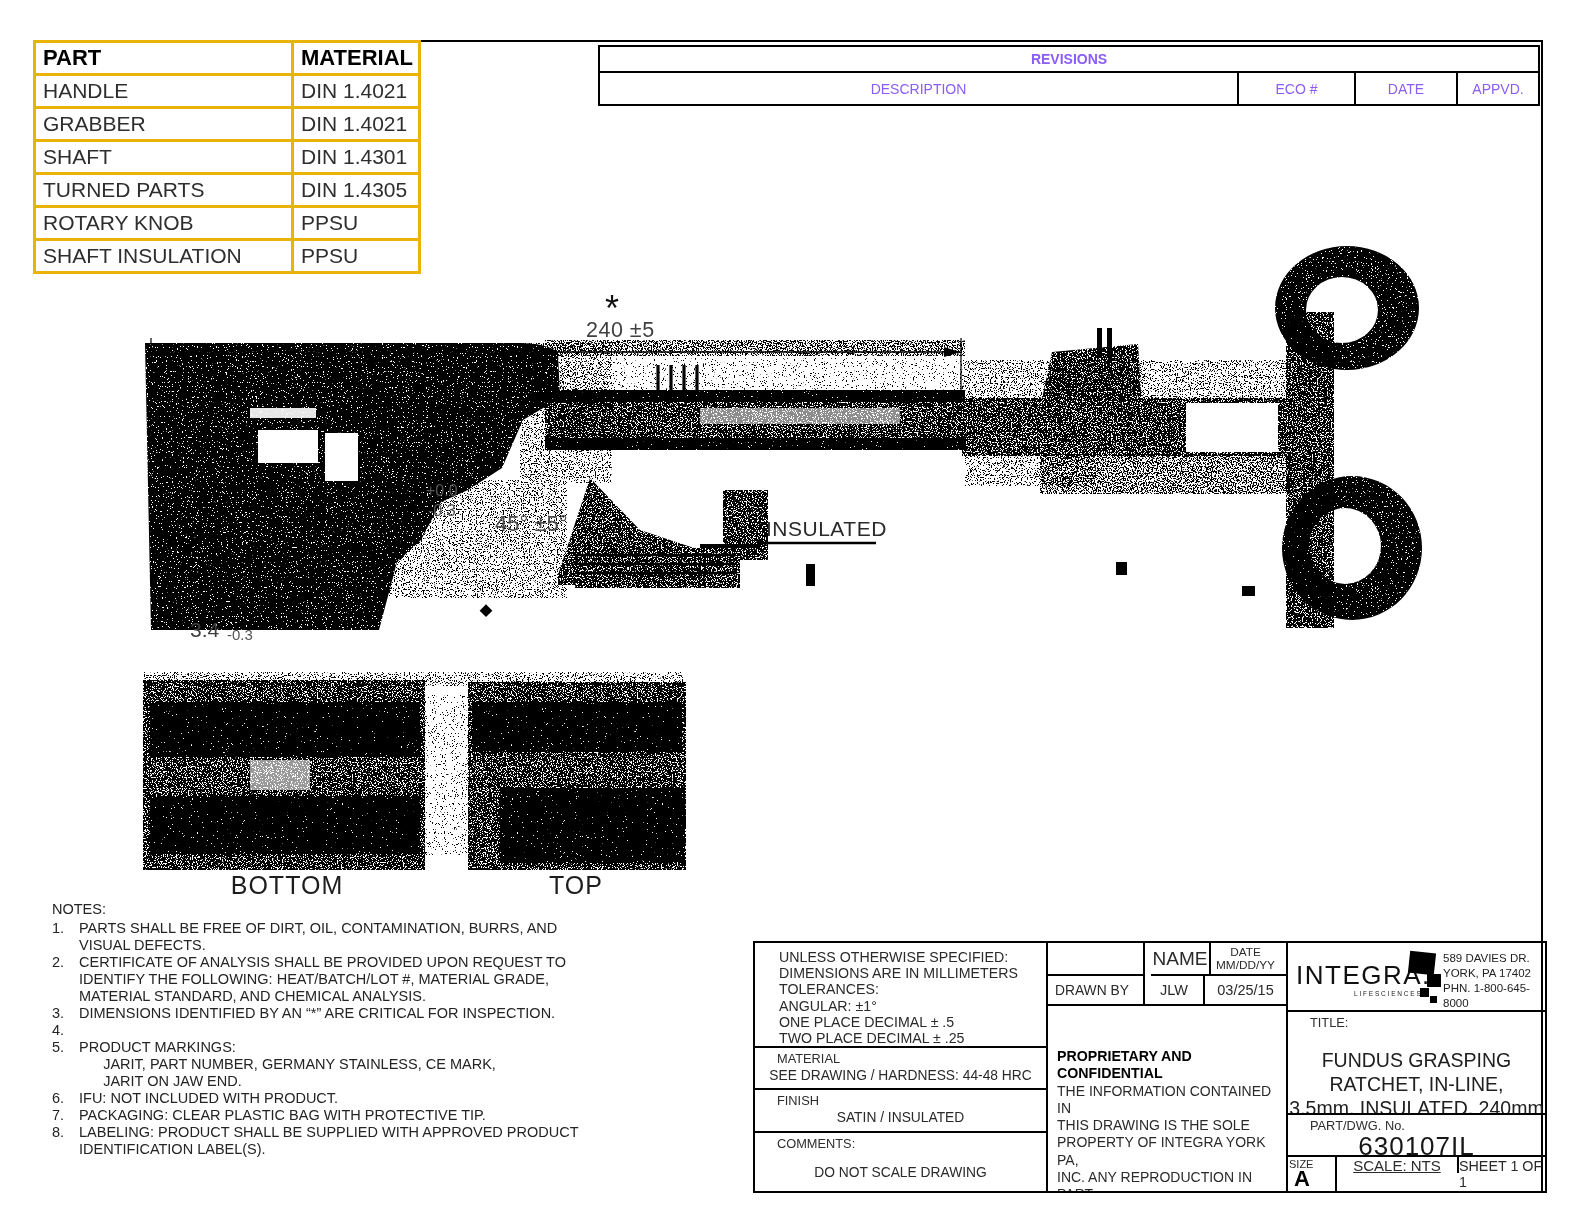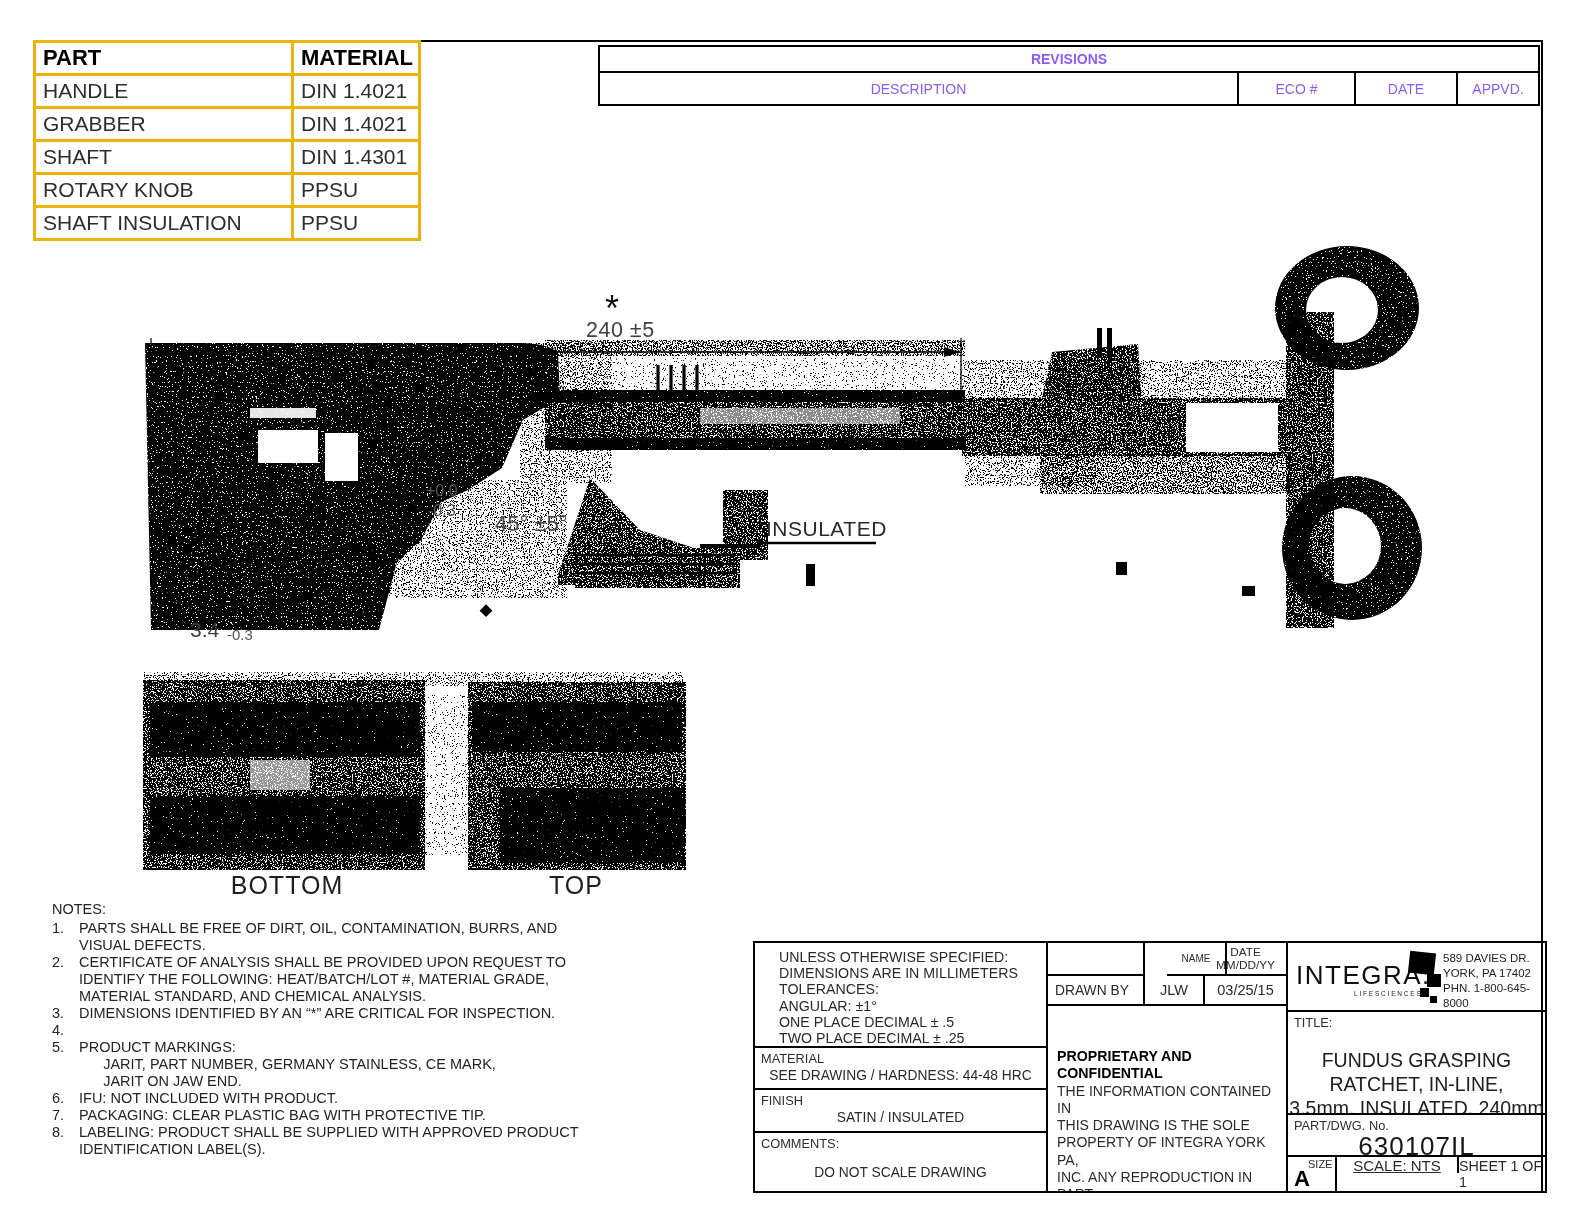--- a/index.html
+++ b/index.html
@@ -42,24 +42,24 @@
   .note-item .t{white-space:pre-wrap;}
 
   
   .tb{position:absolute;left:753px;top:941px;width:794px;height:252px;border:2px solid #000;box-sizing:border-box;}
   .tb .bx{position:absolute;box-sizing:border-box;overflow:hidden;color:#2a2a2a;}
   .bb{border-bottom:2px solid #000;} .br{border-right:2px solid #000;}
   .tol{left:0;top:0;width:293px;height:105px;padding:6px 0 0 24px;font-size:14.2px;line-height:16.2px;white-space:pre-line;}
   .mat{left:0;top:105px;width:293px;height:42px;}
   .fin{left:0;top:147px;width:293px;height:43px;}
   .com{left:0;top:190px;width:293px;height:58px;}
-  .bx .lbl{font-size:12.8px;padding:3px 0 0 6px;color:#2d2d2d;}
+  .bx .lbl{font-size:12.8px;padding:3px 0 0 6px;color:#2d2d2d;margin-left:16px;}
   .bx .val{text-align:center;font-size:13.8px;padding-top:2px;}
   .r1a{left:293px;top:0;width:97px;height:33px;}
-  .r1b{left:412px;top:0;width:60px;height:33px;display:flex;align-items:center;justify-content:center;font-size:10px;}
+  .r1b{left:396px;top:0;width:60px;height:33px;display:flex;align-items:center;justify-content:center;font-size:19px;}
   .r1c{left:450px;top:0;width:83px;height:33px;display:flex;align-items:center;justify-content:center;font-size:11.8px;line-height:12.5px;text-align:center;white-space:pre-line;}
   .r2a{left:293px;top:33px;width:97px;height:30px;display:flex;align-items:center;padding-left:7px;font-size:13.8px;}
   .r2b{left:390px;top:33px;width:60px;height:30px;display:flex;align-items:center;justify-content:center;font-size:14.5px;}
   .r2c{left:450px;top:33px;width:83px;height:30px;display:flex;align-items:center;justify-content:center;font-size:14.5px;}
   .prop{left:293px;top:63px;width:240px;height:185px;padding:42px 6px 0 9px;font-size:14px;line-height:17.3px;}
   .prop .pt{font-weight:bold;color:#000;font-size:14.2px;}
   .prop .px{white-space:pre-line;}
   .logo{left:533px;top:0;width:257px;height:69px;}
   .logo .word{position:absolute;left:8px;top:17px;font-size:26px;letter-spacing:1.5px;color:#101010;}
   .logo .tag{position:absolute;left:66px;top:47px;font-size:6.5px;letter-spacing:1.8px;color:#222;}
@@ -67,21 +67,21 @@
   .sq1{left:121px;top:9px;width:26px;height:22px;transform:rotate(6deg);}
   .sq2{left:139px;top:31px;width:14px;height:13px;}
   .sq3{left:132px;top:45px;width:9px;height:9px;}
   .sq4{left:142px;top:53px;width:7px;height:7px;}
   .addr{position:absolute;left:155px;top:8px;font-size:11.5px;line-height:15px;color:#222;white-space:pre-line;}
   .ttlbx{left:533px;top:69px;width:257px;height:103px;}
   .ttlbx .big{text-align:center;font-size:19.5px;line-height:24px;margin-top:18px;white-space:pre-line;color:#202020;}
   .partbx{left:533px;top:172px;width:257px;height:42px;}
   .partbx .num{text-align:center;font-size:26px;color:#161616;margin-top:-2px;letter-spacing:1px;}
   .szbx{left:533px;top:214px;width:49px;height:34px;}
-  .szbx .s1{font-size:11px;padding:1px 0 0 20px;}
+  .szbx .s1{font-size:11px;padding:1px 0 0 1px;}
   .szbx .s2{font-size:22px;font-weight:bold;color:#000;padding-left:6px;margin-top:-4px;}
   .scbx{left:582px;top:214px;width:122px;height:16px;display:flex;align-items:center;justify-content:center;font-size:15px;text-decoration:underline;}
   .shbx{left:704px;top:214px;width:86px;height:34px;display:flex;align-items:center;justify-content:center;font-size:14.3px;}
 </style>
 </head>
 <body>
 
 <div class="sheet">
 
   <div class="frame-top"></div>
@@ -97,20 +97,24 @@
           <td>HANDLE</td>
           <td>DIN 1.4021</td>
         </tr>
     <tr>
           <td>GRABBER</td>
           <td>DIN 1.4021</td>
         </tr>
     <tr>
           <td>SHAFT</td>
           <td>DIN 1.4301</td>
+        </tr>
+    <tr>
+          <td>TURNED PARTS</td>
+          <td>DIN 1.4305</td>
         </tr>
     <tr>
           <td>ROTARY KNOB</td>
           <td>PPSU</td>
         </tr>
     <tr>
           <td>SHAFT INSULATION</td>
           <td>PPSU</td>
         </tr>
   </tbody>

